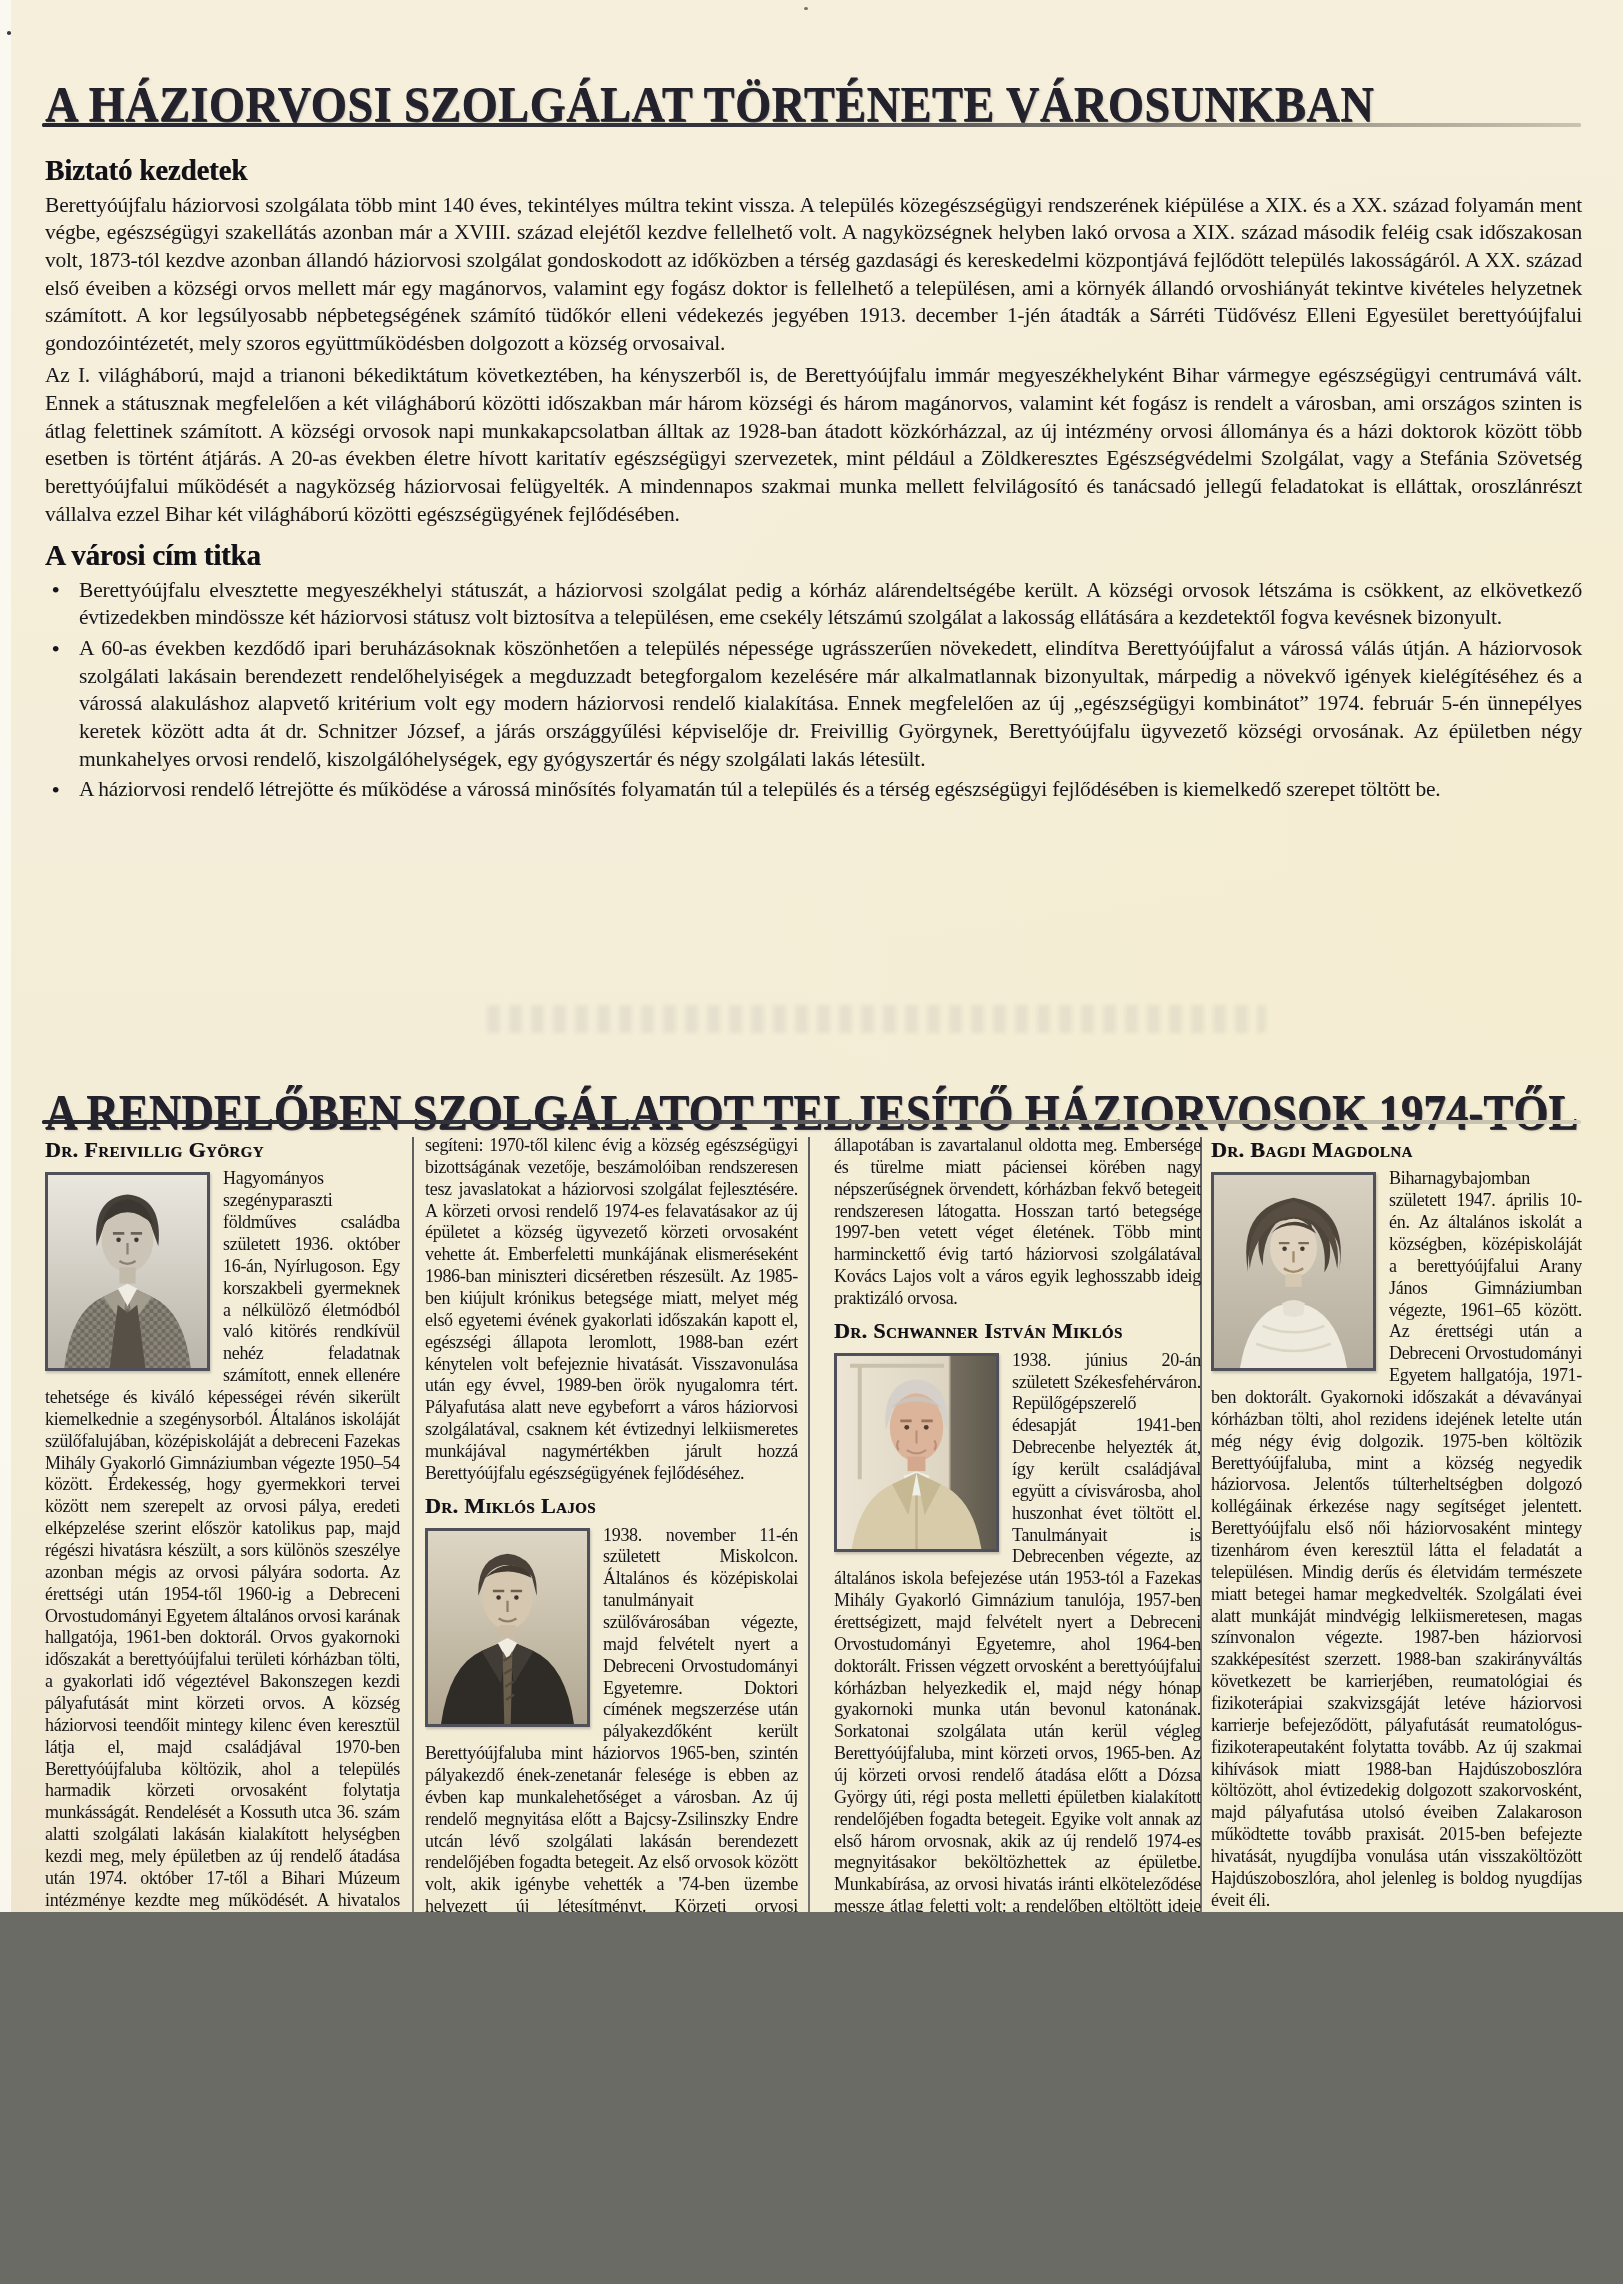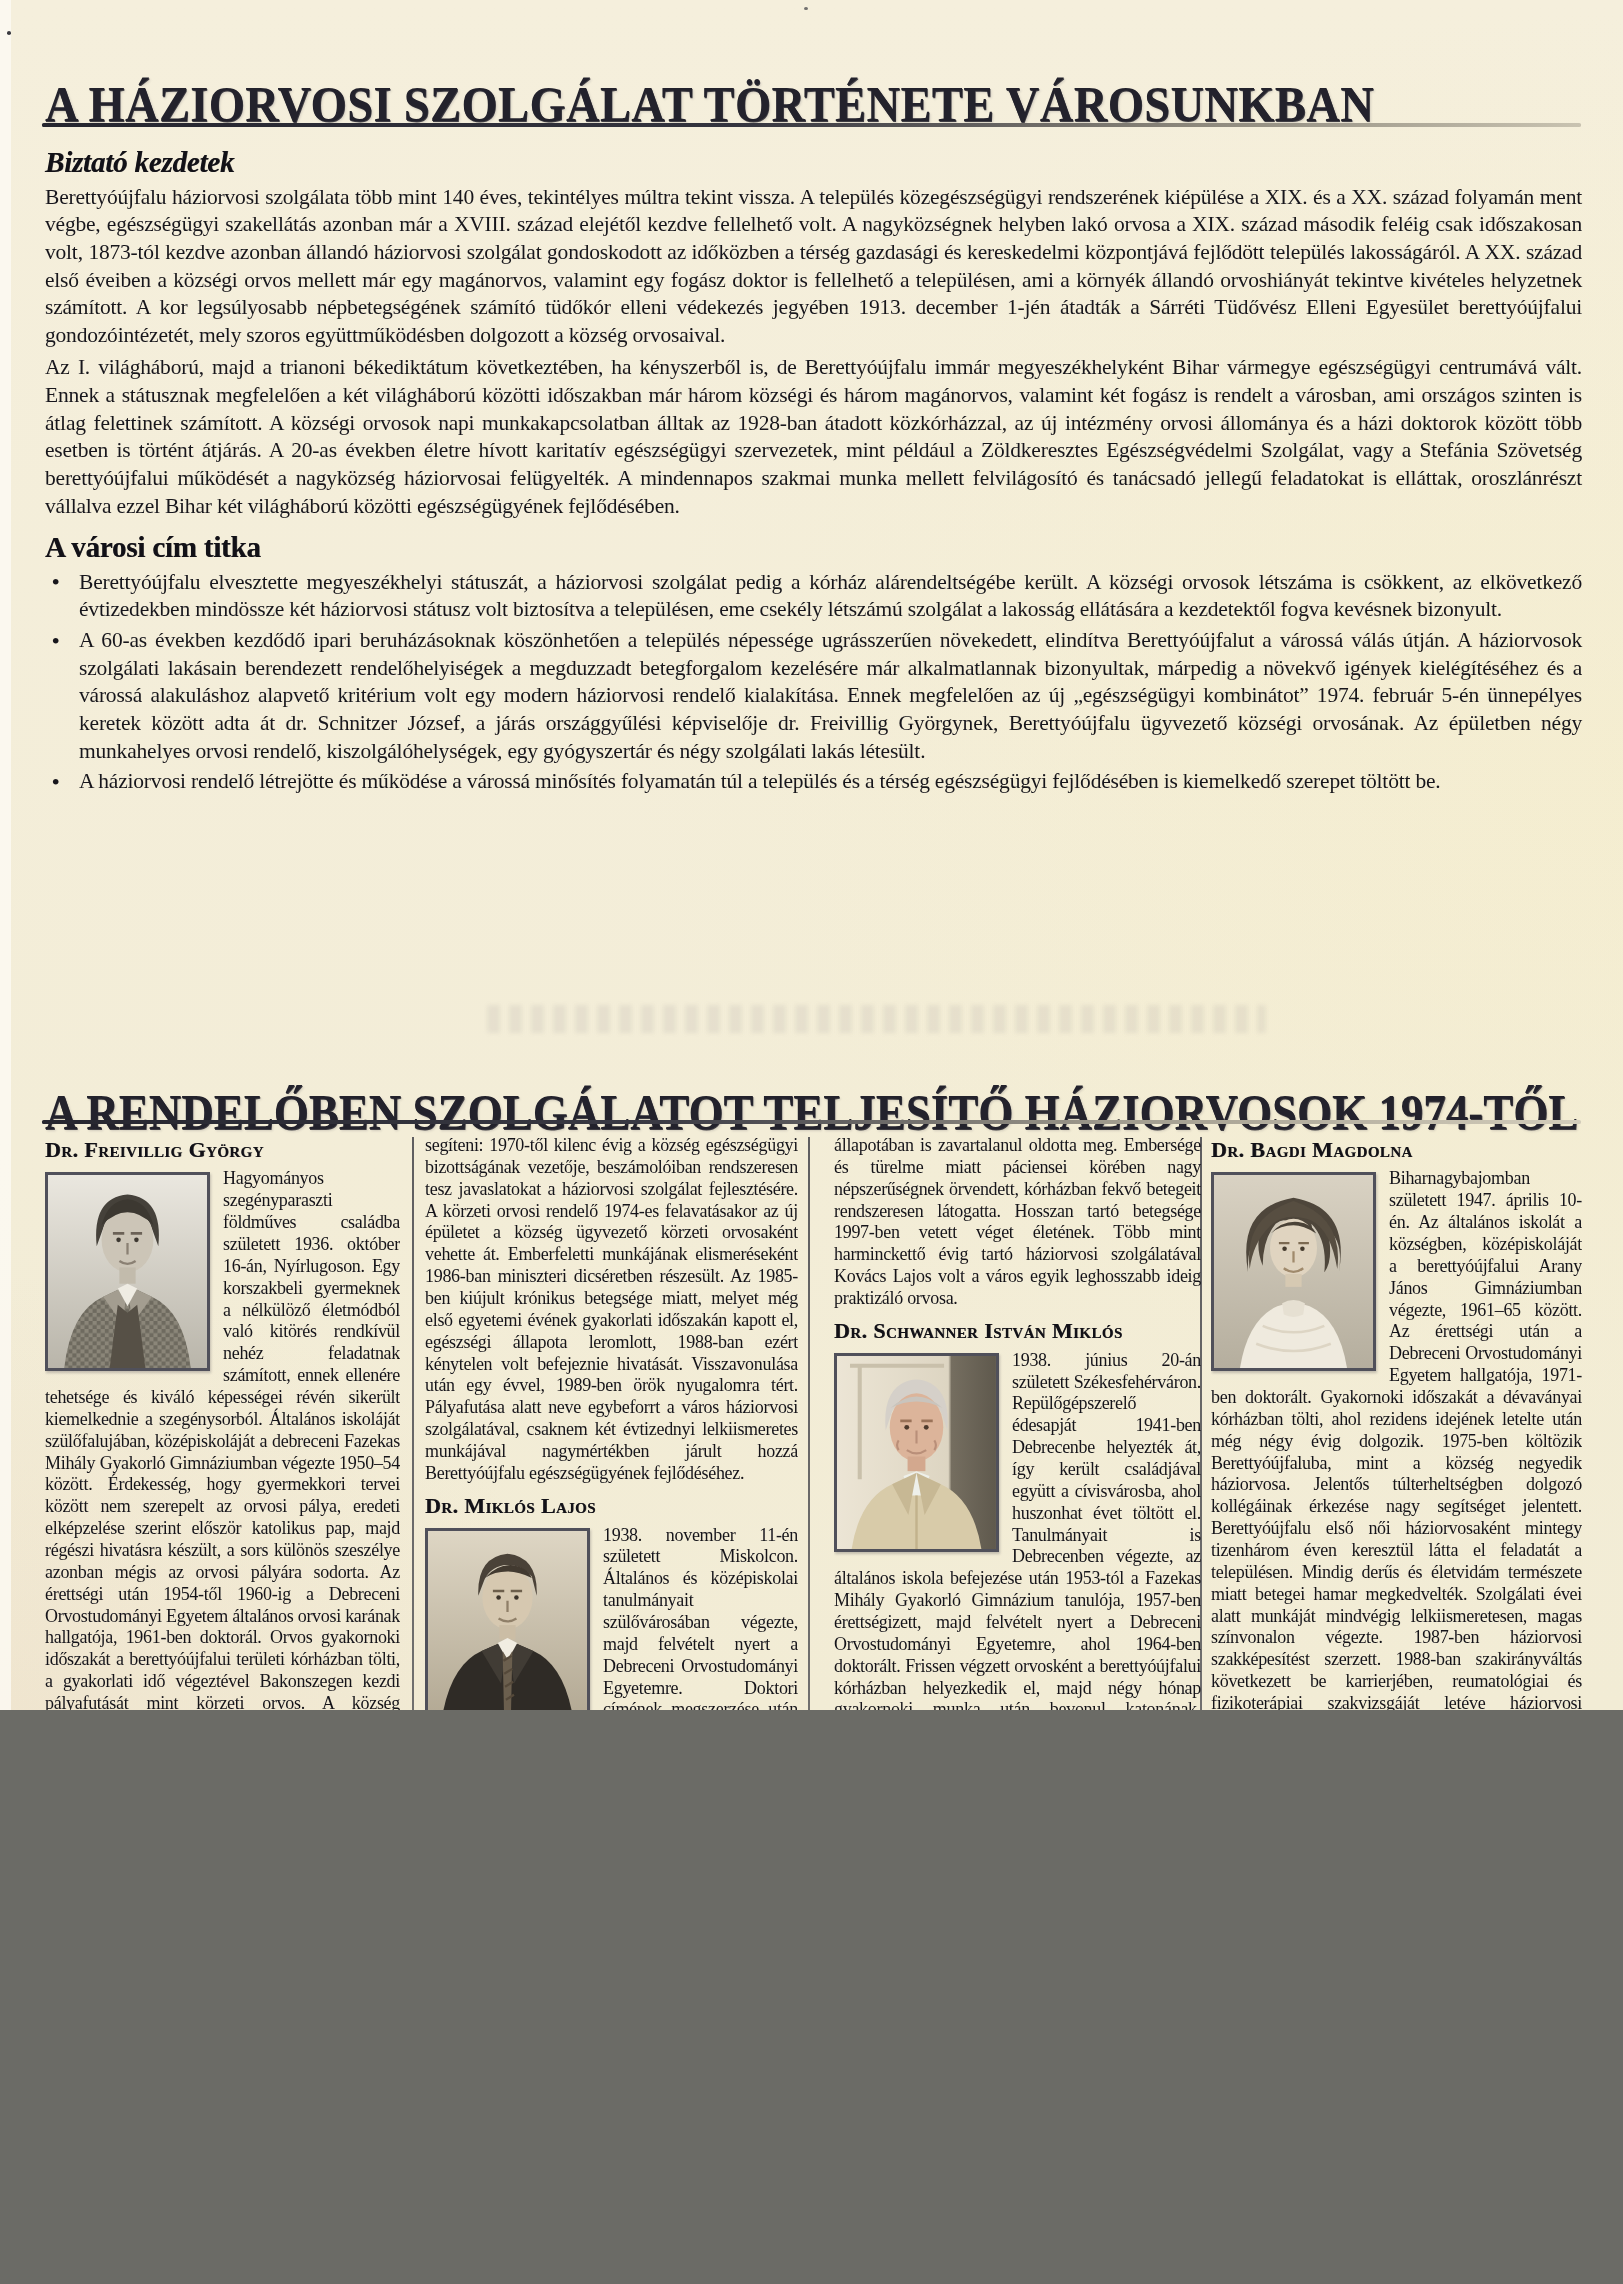--- a/index.html
+++ b/index.html
@@ -1,17 +1,17 @@
 <!DOCTYPE html>
 <html lang="hu" style="font-size:13px"><head>
 <meta charset="utf-8">
 <style>
   html,body{margin:0;padding:0;background:#6b6b66;}
   .page{
-    position:relative;width:1624px;height:1710px;margin:0 auto;overflow:hidden;
+    position:relative;width:1624px;height:1912px;margin:0 auto;overflow:hidden;
     background:
       radial-gradient(974px 731px at 0% 100%, rgba(224,186,170,0.14), transparent 60%),
       radial-gradient(1380px 1056px at 100% 45%, rgba(246,236,186,0.28), transparent 72%),
       linear-gradient(#f5efdc,#f2ecd5);
     font-family:"Liberation Serif","DejaVu Serif",serif;
     color:#17161c;
   }
   .edge-left{position:absolute;left:0;top:0;width:10.6px;height:100%;background:#fbf9f2;opacity:.85;}
   .speck{position:absolute;background:#3a3a40;border-radius:50%;}
   .sp1{left:6.5px;top:31px;width:4.9px;height:4px;}
@@ -42,21 +42,21 @@
   }
 
   .history{
     position:absolute;left:45px;top:145px;width:1537px;
     font-size:21.5px;line-height:1.285;letter-spacing:-0.2px;text-align:justify;
   }
   .history h2{
     font-size:29px;line-height:1.2;margin:9.7px 0 4px;letter-spacing:-0.2px;
     color:#121117;text-shadow:0.4px 0.4px 0 rgba(18,17,23,.7);
   }
-  .history h2:first-child{margin-top:0;font-style:italic;}
+  .history h2:first-child{margin-top:8px;}
   .history p{margin:0 0 4.9px;}
   .bullets{margin:1.6px 0 0;padding:0;list-style:none;}
   .bullets li{position:relative;padding-left:34px;margin:0 0 3.2px;}
   .bullets li .dot{position:absolute;left:6.5px;top:-1.6px;font-size:24px;}
 
   .columns{position:absolute;left:45px;top:1135px;width:1537px;height:1142px;}
   .colsep{position:absolute;top:1.6px;width:2.4px;height:1135px;background:linear-gradient(#5f5e60,#7c7b78 85%,#b9b4a5);}
   .cs1{left:367px;} .cs2{left:763px;} .cs3{left:1155px;}
   .col{position:absolute;top:0;height:1142px;overflow:hidden;
     font-size:18px;line-height:1.215;letter-spacing:-0.3px;text-align:justify;color:#15141a;}

